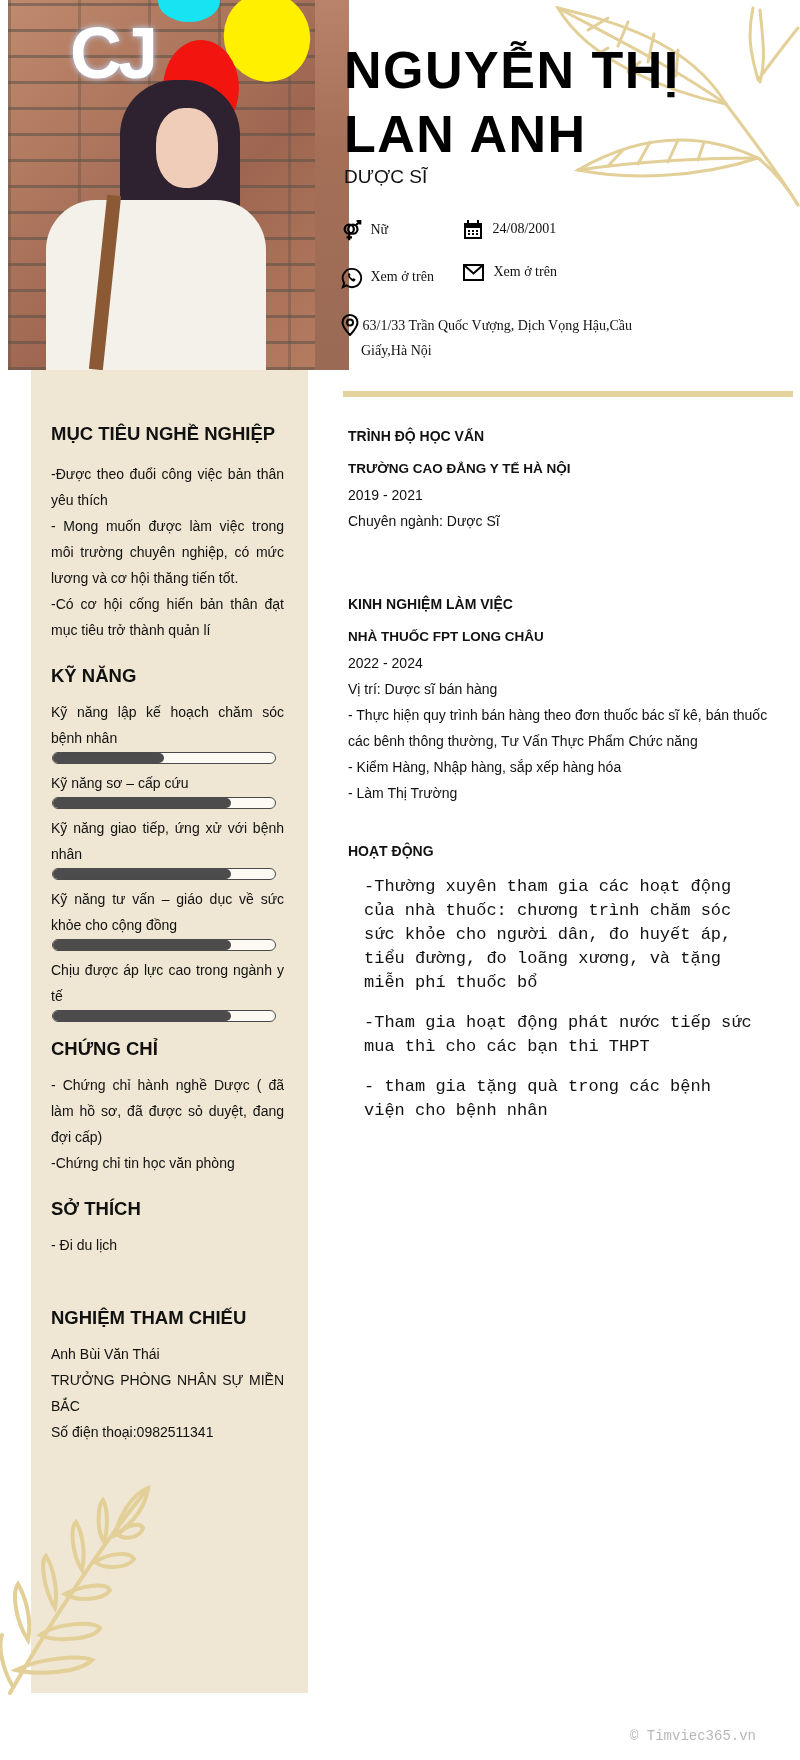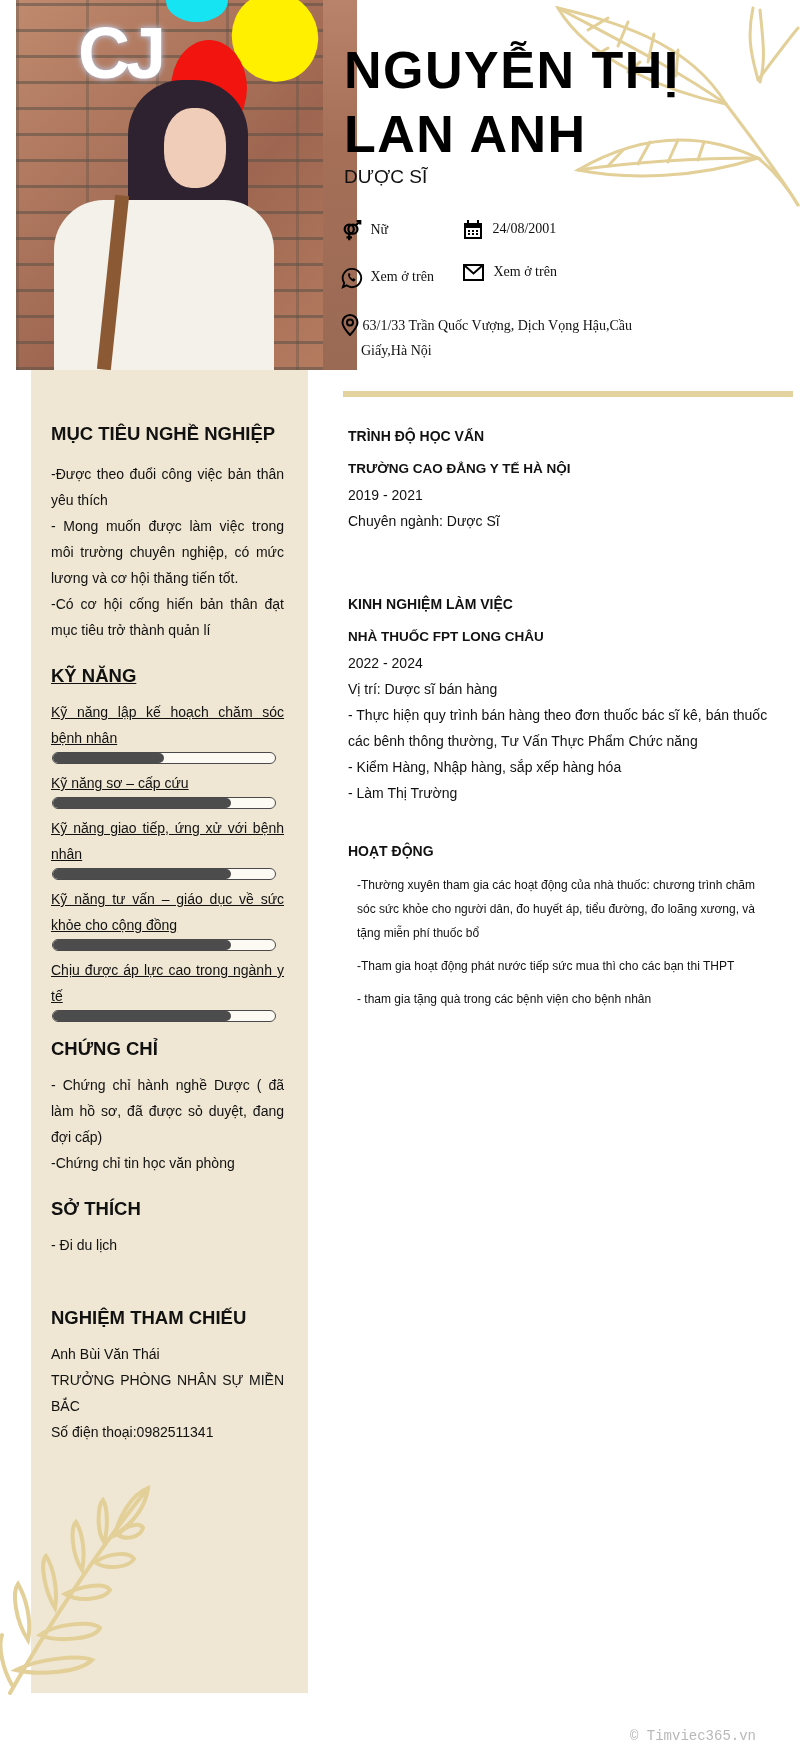--- a/index.html
+++ b/index.html
@@ -1,21 +1,21 @@
 <!DOCTYPE html>
 <html><head>
 <meta charset="utf-8">
 <style>
   html, body { margin: 0; padding: 0; background: #ffffff; }
   body { width: 800px; height: 1760px; position: relative; overflow: hidden;
          font-family: "Liberation Sans", "DejaVu Sans", sans-serif; color: #111; }
   .abs { position: absolute; }
 
   
-  .photo { left: 16px; top: 0; width: 341px; height: 370px; overflow: hidden;
+  .photo { left: 8px; top: 0; width: 341px; height: 370px; overflow: hidden;
            background: linear-gradient(180deg, #b9826a 0%, #a56f57 40%, #9a6a55 100%); }
   .brick { position: absolute; left: 0; top: 0; width: 307px; height: 370px;
     background:
       repeating-linear-gradient(0deg, rgba(90,80,70,0.55) 0 3px, transparent 3px 26px),
       repeating-linear-gradient(90deg, rgba(90,80,70,0.35) 0 3px, transparent 3px 70px),
       linear-gradient(135deg, #c08a6e, #9e6650 60%, #b57c60); }
   .cj { position:absolute; left:62px; top:12px; font: bold 72px "Liberation Sans", sans-serif; color:#fff;
         text-shadow: 0 0 6px #bcd8ff; letter-spacing:-4px; }
   .blob-cyan { position:absolute; left:150px; top:-20px; width:62px; height:42px; border-radius:50%; background:#16e4f2; }
   .blob-yellow { position:absolute; left:216px; top:-8px; width:86px; height:90px; border-radius:50%; background:#fff000; transform: rotate(-20deg); }
@@ -37,21 +37,21 @@
   
   .name { left: 344px; top: 38px; font-weight: bold; font-size: 52px; line-height: 64px; letter-spacing: 1.5px; color:#000; }
   .title { left: 344px; top: 166px; font-size: 19px; color:#111; }
   .info { font-size: 14px; color:#111;font-family:Liberation Serif, serif; }
   .icon { display:inline-block; vertical-align: middle; }
   .divider { left: 343px; top: 391px; width: 450px; height: 6px; background: #e5d39f; }
   .rc { position:absolute; left: 348px; width: 420px; }
   .rc-h { font-weight: bold; font-size: 14px; margin: 0; }
   .rc-sub { font-weight: bold; font-size: 13.5px; margin: 0; line-height: 26px; }
   .rc-p { font-size: 14px; line-height: 26px; margin: 0; }
-  .rc-p2 { font-size: 12px; line-height: 24px; margin: 9px; }
+  .rc-p2 { font-size: 17px; line-height: 24px; margin: 16px; font-family: Liberation Mono, monospace; }
 
   .watermark { left: 630px; top: 1728px; font-family: "Liberation Mono", "DejaVu Sans Mono", monospace; font-size: 14px; color: #b8b8b8; }
 </style>
 </head>
 <body>
 
 <div class="abs photo">
   <div class="brick"></div>
   <div class="blob-cyan"></div>
   <div class="blob-yellow"></div>
@@ -139,21 +139,21 @@
 
   <div class="sb-inner" style="top:53px;">
     <h3 class="sb-h">MỤC TIÊU NGHỀ NGHIỆP</h3>
     <div style="margin-top:16px;">
       <p class="sb-p">-Được theo đuổi công việc bản thân yêu thích</p>
       <p class="sb-p">- Mong muốn được làm việc trong môi trường chuyên nghiệp, có mức lương và cơ hội thăng tiến tốt.</p>
       <p class="sb-p">-Có cơ hội cống hiến bản thân đạt mục tiêu trở thành quản lí</p>
     </div>
   </div>
 
-  <div class="sb-inner" style="top:295px;text-decoration:underline;">
+  <div class="sb-inner" style="top:295px;">
     <h3 class="sb-h">KỸ NĂNG</h3>
     <div style="margin-top:12px;">
       <div>
         <div class="skill-label">Kỹ năng lập kế hoạch chăm sóc bệnh nhân</div>
         <div class="bar">
             <div class="bar-fill" style="width: 50%;"></div>
           </div>
       </div>
       <div>
         <div class="skill-label">Kỹ năng sơ – cấp cứu</div>

